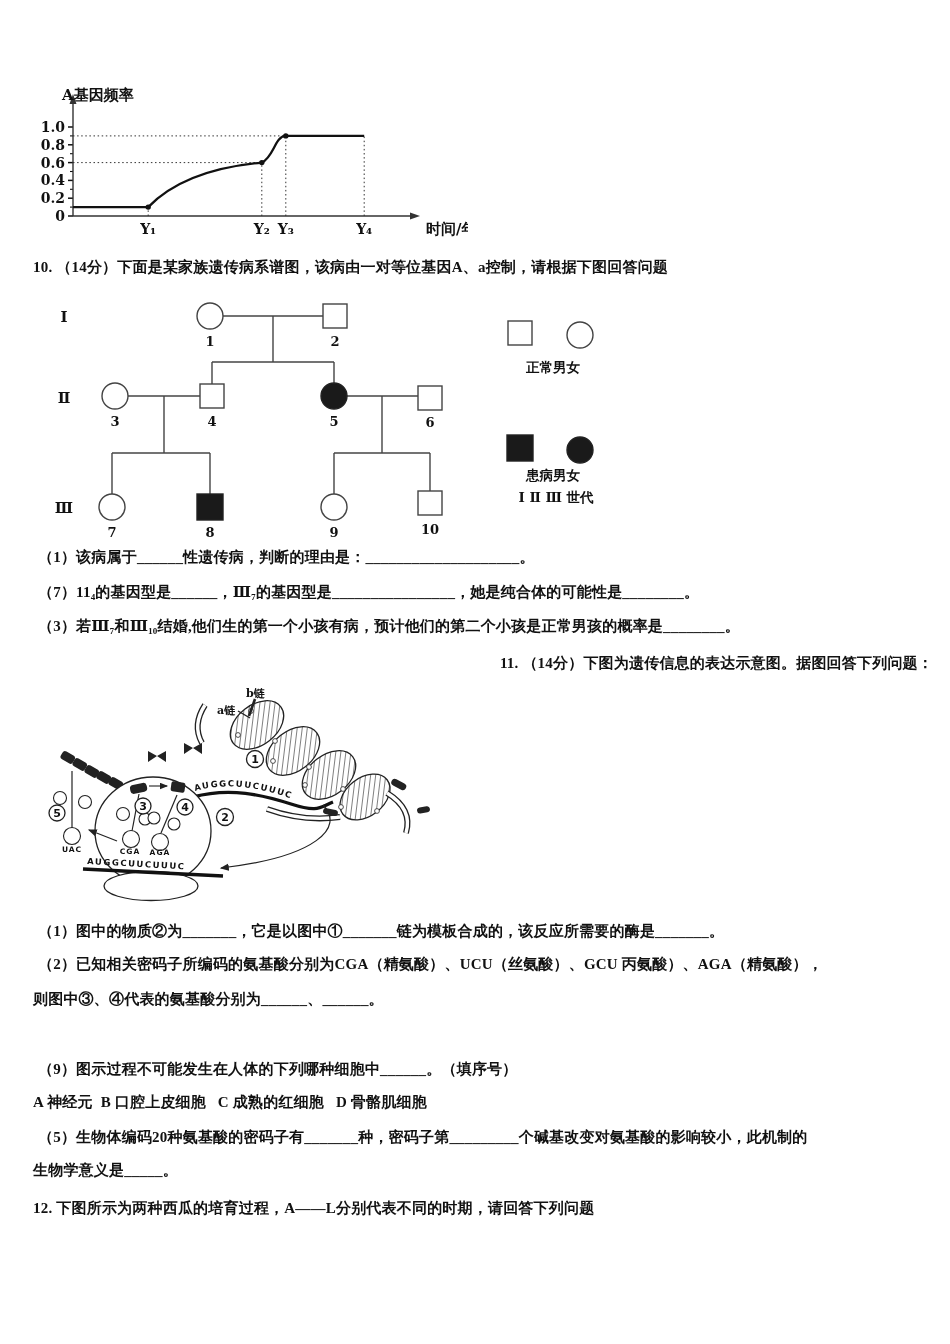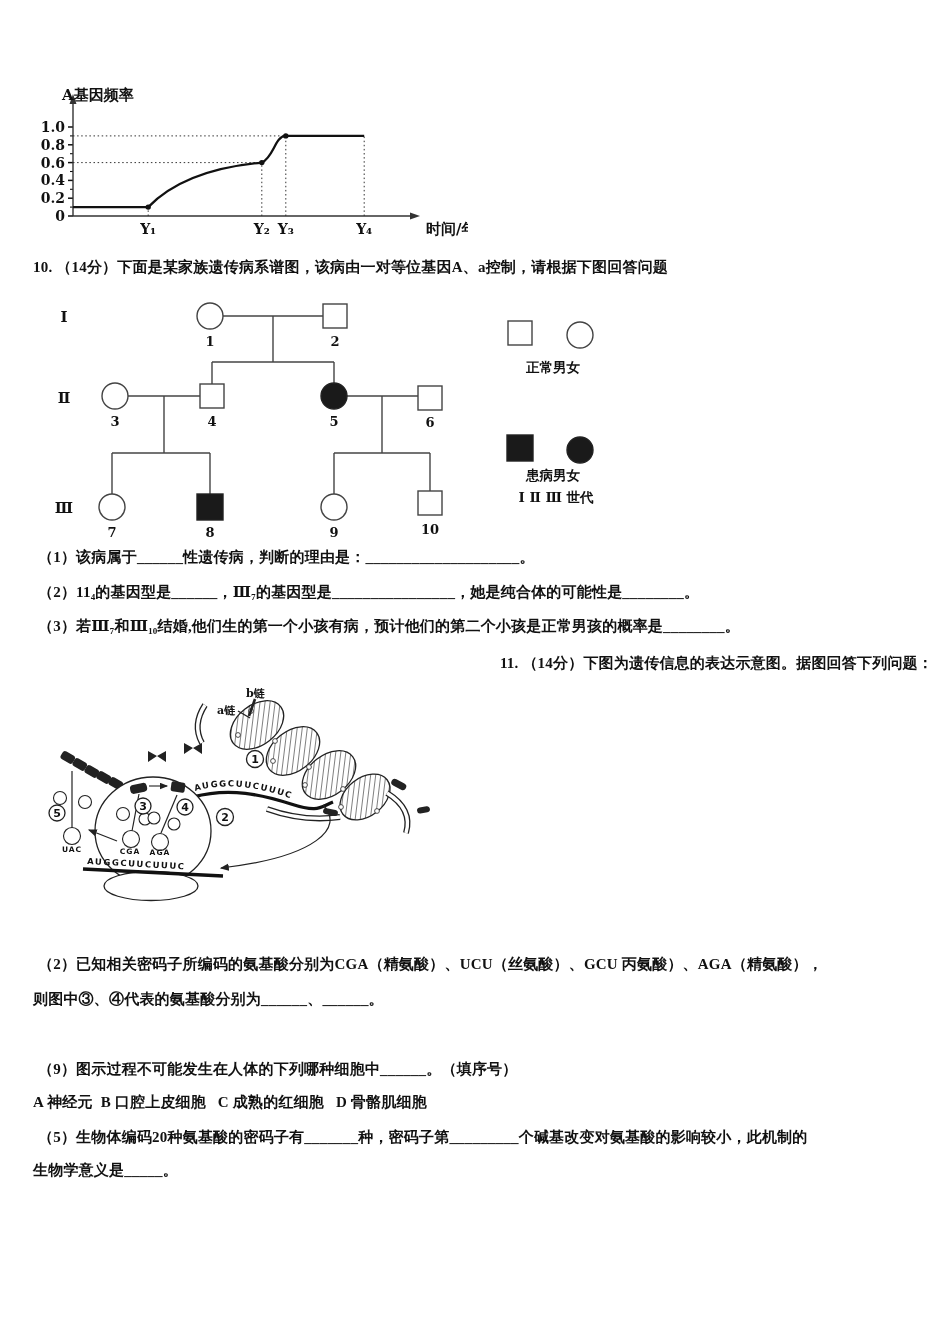--- a/index.html
+++ b/index.html
@@ -129,21 +129,21 @@
       <circle class="ped" cx="540" cy="35" r="13"></circle>
       <text class="leglab" x="513" y="72">正常男女</text>
       <rect class="pedfill" x="467" y="135" width="26" height="26"></rect>
       <circle class="pedfill" cx="540" cy="150" r="13"></circle>
       <text class="leglab" x="513" y="180">患病男女</text>
       <text class="leglab" x="516" y="202">Ⅰ Ⅱ Ⅲ 世代</text>
     </g>
   </svg>
 
   <div class="tline indent" style="top:548px;">（1）该病属于______性遗传病，判断的理由是：____________________。</div>
-  <div class="tline indent" style="top:583px;">（2）11₄的基因型是______，Ⅲ₇的基因型是________________，她是纯合体的可能性是________。</div>
+  <div class="tline indent" style="top:583px;">（7）11₄的基因型是______，Ⅲ₇的基因型是________________，她是纯合体的可能性是________。</div>
   <div class="tline indent" style="top:617px;">（3）若Ⅲ₇和Ⅲ₁₀结婚,他们生的第一个小孩有病，预计他们的第二个小孩是正常男孩的概率是________。</div>
 
   <div class="tline" style="top:654px;text-align:right;">11. （14分）下图为遗传信息的表达示意图。据图回答下列问题：</div>
 
   <svg style="position:absolute;left:35px;top:685px;" width="420" height="224" viewBox="0 0 420 224">
     <defs>
       <pattern id="hatch" width="5" height="5" patternUnits="userSpaceOnUse" patternTransform="rotate(45)">
         <line x1="0" y1="0" x2="0" y2="5" stroke="#555" stroke-width="1.5"></line>
       </pattern>
       <marker id="ah" markerWidth="9" markerHeight="8" refX="6.5" refY="3" orient="auto">
@@ -243,20 +243,22 @@
       <circle cx="25" cy="113" r="6.5" fill="#fff" stroke="#222" stroke-width="1.1"></circle>
       <circle cx="50" cy="117" r="6.5" fill="#fff" stroke="#222" stroke-width="1.1"></circle>
       <circle cx="37" cy="151" r="8.5" fill="#fff" stroke="#222" stroke-width="1.1"></circle>
       <text class="anti" x="37" y="167">UAC</text>
     </g>
     <circle cx="22" cy="128" r="8" fill="#fff" stroke="#222" stroke-width="1.3"></circle>
     <text class="numc" x="22" y="132">5</text>
     <line x1="82" y1="156" x2="54" y2="145" stroke="#222" stroke-width="1.2" marker-end="url(#ah)"></line>
   </svg>
 
+  <div class="tline indent" style="top:922px;">（1）图中的物质②为_______，它是以图中①_______链为模板合成的，该反应所需要的酶是_______。</div>
   <div class="tline indent" style="top:955px;">（2）已知相关密码子所编码的氨基酸分别为CGA（精氨酸）、UCU（丝氨酸）、GCU 丙氨酸）、AGA（精氨酸），</div>
   <div class="tline" style="top:990px;">则图中③、④代表的氨基酸分别为______、______。</div>
   <div class="tline indent" style="top:1060px;">（9）图示过程不可能发生在人体的下列哪种细胞中______。（填序号）</div>
   <div class="tline" style="top:1093px;">A 神经元  B 口腔上皮细胞   C 成熟的红细胞   D 骨骼肌细胞</div>
   <div class="tline indent" style="top:1128px;">（5）生物体编码20种氨基酸的密码子有_______种，密码子第_________个碱基改变对氨基酸的影响较小，此机制的</div>
   <div class="tline" style="top:1161px;">生物学意义是_____。</div>
 
+  <div class="tline" style="top:1199px;">12. 下图所示为两种西瓜的培育过程，A——L分别代表不同的时期，请回答下列问题</div>
 </div>
 
 </body></html>

